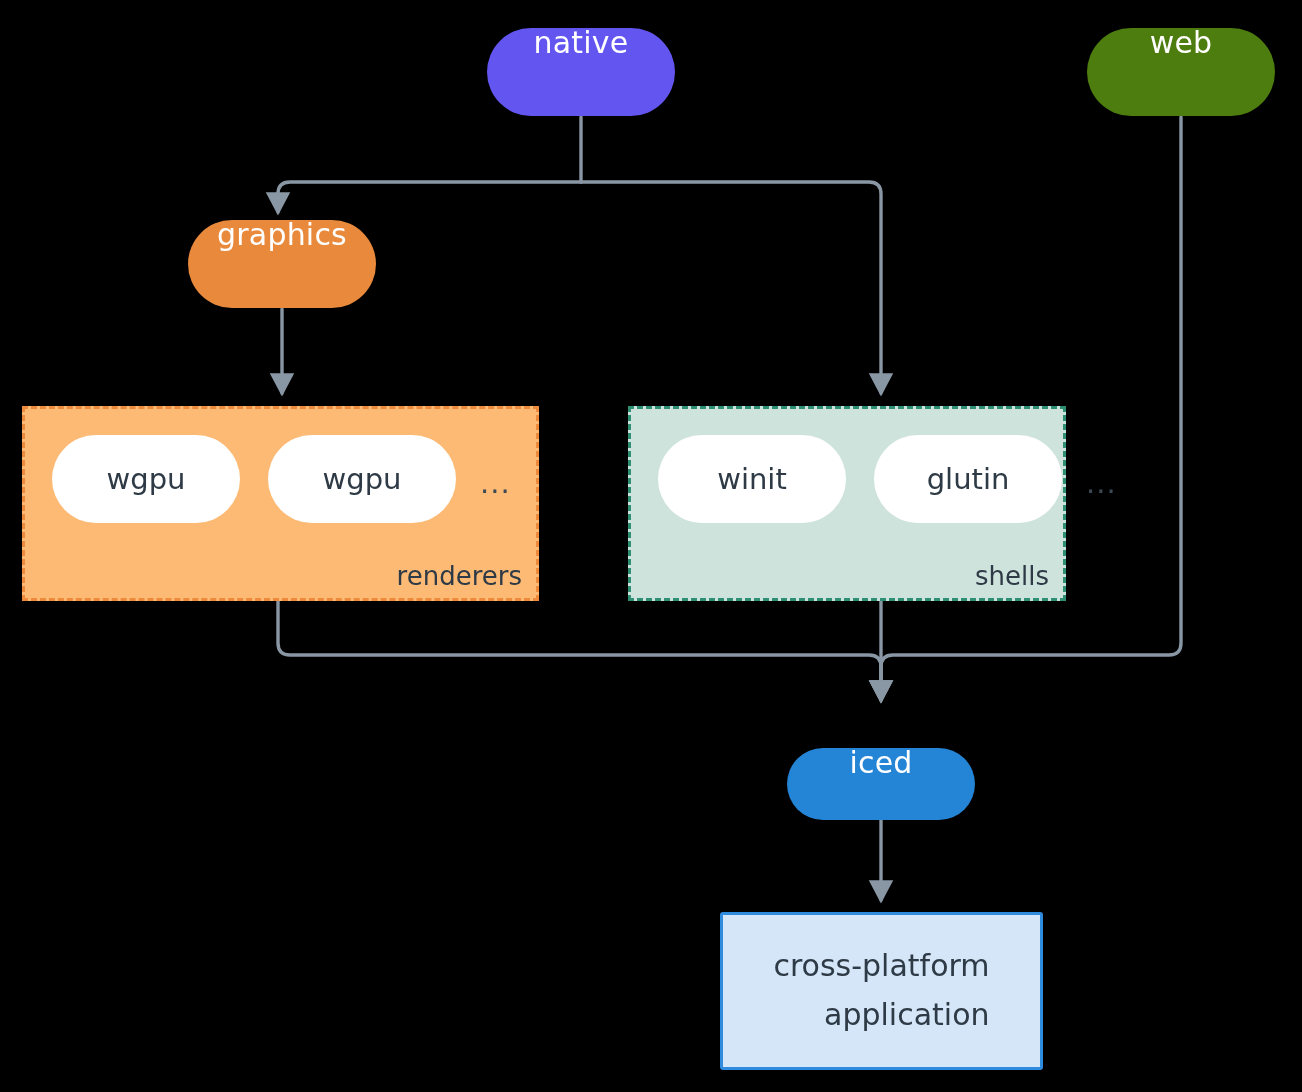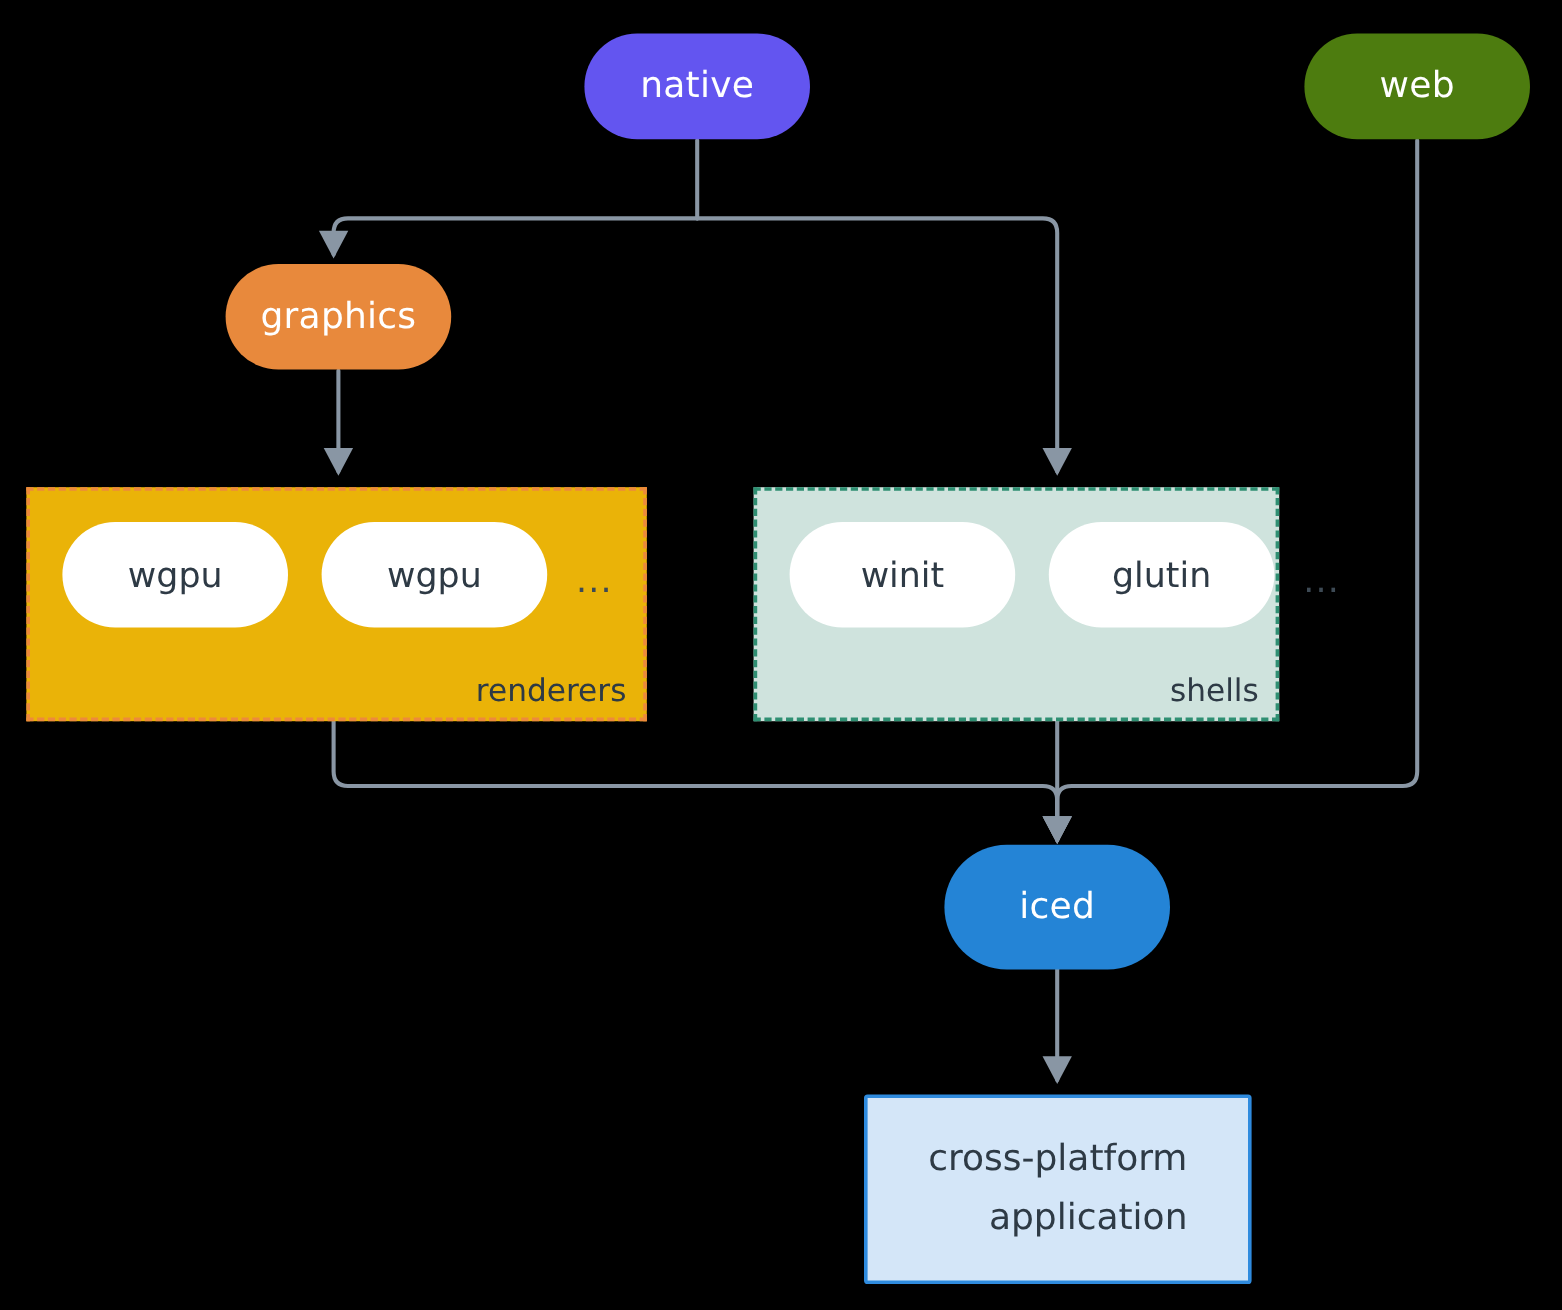--- a/index.html
+++ b/index.html
@@ -18,21 +18,21 @@
   #edges {
     position: absolute;
     left: 0;
     top: 0;
     width: 1302px;
     height: 1092px;
   }
   .node {
     position: absolute;
     display: flex;
-    align-items: center;
+    align-items: flex-start;
     justify-content: center;
     box-sizing: border-box;
     z-index: 2;
   }
   .pill {
     border-radius: 999px;
   }
   .pill-label {
     font-size: 30px;
     color: #ffffff;
@@ -128,21 +128,21 @@
 
   <div class="node pill" style="left:1087px; top:28px; width:188px; height:88px; background:#4d7c0f;">
     <span class="pill-label">web</span>
   </div>
 
   <div class="node pill" style="left:188px; top:220px; width:188px; height:88px; background:#e8893c;">
     <span class="pill-label">graphics</span>
   </div>
 
   <div class="group-box" style="left:22px; top:406px; width:517px; height:195px;
-              background:#eab308; border:3px dashed #ed8a3c;">
+              background:#fdba74; border:3px dashed #ed8a3c;">
     <div class="sub-pill" style="left:27px; top:26px; width:188px; height:88px;">
       <span class="sub-pill-label">wgpu</span>
     </div>
     <div class="sub-pill" style="left:243px; top:26px; width:188px; height:88px;">
       <span class="sub-pill-label">wgpu</span>
     </div>
     <span class="ellipsis" style="left:455px; top:60px;">...</span>
     <span class="group-label">renderers</span>
   </div>
 
@@ -151,21 +151,21 @@
     <div class="sub-pill" style="left:27px; top:26px; width:188px; height:88px;">
       <span class="sub-pill-label">winit</span>
     </div>
     <div class="sub-pill" style="left:243px; top:26px; width:188px; height:88px;text-align:center;">
       <span class="sub-pill-label">glutin</span>
     </div>
     <span class="ellipsis" style="left:455px; top:60px;">...</span>
     <span class="group-label">shells</span>
   </div>
 
-  <div class="node pill" style="left:787px; top:704px; width:188px; height:104px; background:#2484d6;">
+  <div class="node pill" style="left:787px; top:748px; width:188px; height:72px; background:#2484d6;">
     <span class="pill-label">iced</span>
   </div>
 
   <div class="rect-node" style="left:720px; top:912px; width:323px; height:158px;
               background:#d4e6f8; border:3px solid #2f8bde; border-radius:3px;">
     <span class="rect-label">cross-platform
 application</span>
   </div>
 
 </div>

